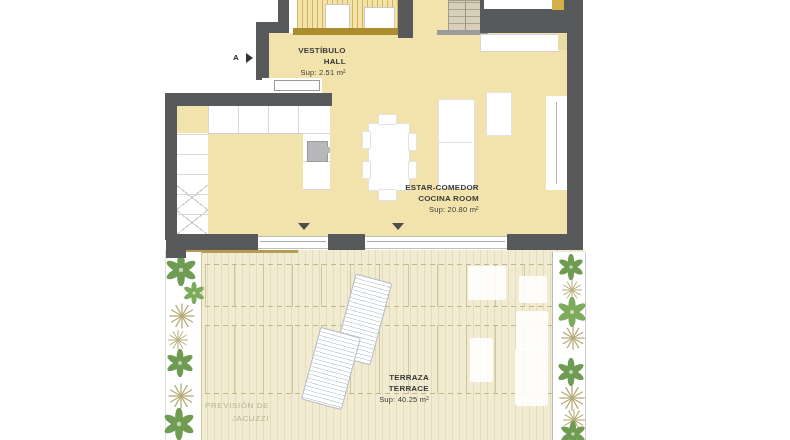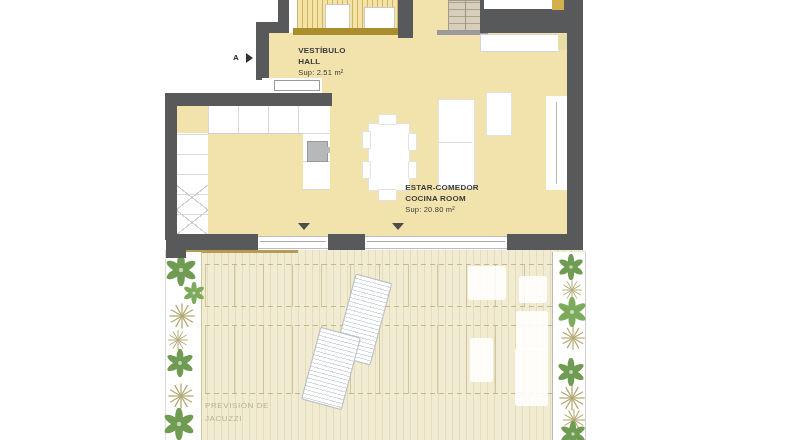--- a/index.html
+++ b/index.html
@@ -48,21 +48,21 @@
   .dash-h{height:1px;background-image:repeating-linear-gradient(90deg,#c2b88c 0 5px,rgba(0,0,0,0) 5px 9px);}
   .vrow{background-image:repeating-linear-gradient(90deg,rgba(195,186,140,0.75) 0 1px,rgba(0,0,0,0) 1px 29px);}
   .planter{background:#ffffff;}
   .planter-l{border-left:1px solid #dddddd;border-right:1px solid #cfc69b;}
   .planter-r{border-left:1px solid #b9b9b9;border-right:1px solid #cccccc;}
   .lounger{background:repeating-linear-gradient(180deg,#ffffff 0 3px,#d4dae2 3px 4px);
     border:1px solid #b6bec7;border-radius:2px;}
   .t-furn{background:rgba(255,255,255,0.88);border-radius:3px;}
   .plant{position:absolute;}
   
-  .lbl{position:absolute;transform:translateX(-50%);text-align:left;color:#3b3b3b;
+  .lbl{position:absolute;transform:translateX(-50%);text-align:right;color:#3b3b3b;
     font-size:8px;line-height:11px;white-space:nowrap;letter-spacing:0.2px;}
   .lbl .nm{font-weight:700;}
   .lbl .ar{font-weight:400;font-size:7.5px;}
   .lbl-muted{color:#b9b193;font-size:8px;line-height:13px;letter-spacing:0.6px;font-weight:400;}
   .marker-a{position:absolute;font-size:8px;font-weight:700;color:#333333;}
 </style>
 </head>
 <body>
 
 <svg width="0" height="0" style="position:absolute">
@@ -231,18 +231,23 @@
   <div class="lbl" style="left:322px;top:45px">
     <div class="nm">VESTÍBULO</div>
     <div class="nm">HALL</div>
     <div class="ar">Sup: 2.51 m²</div>
   </div>
   <div class="lbl" style="left:442px;top:182px">
     <div class="nm">ESTAR-COMEDOR</div>
     <div class="nm">COCINA ROOM</div>
     <div class="ar">Sup: 20.80 m²</div>
   </div>
+  <div class="lbl" style="left:404px;top:372px">
+    <div class="nm">TERRAZA</div>
+    <div class="nm">TERRACE</div>
+    <div class="ar">Sup: 40.25 m²</div>
+  </div>
   <div class="lbl lbl-muted" style="left:237px;top:399px">
     <div>PREVISIÓN DE</div>
     <div>JACUZZI</div>
   </div>
 
 </div>
 
 </body></html>

